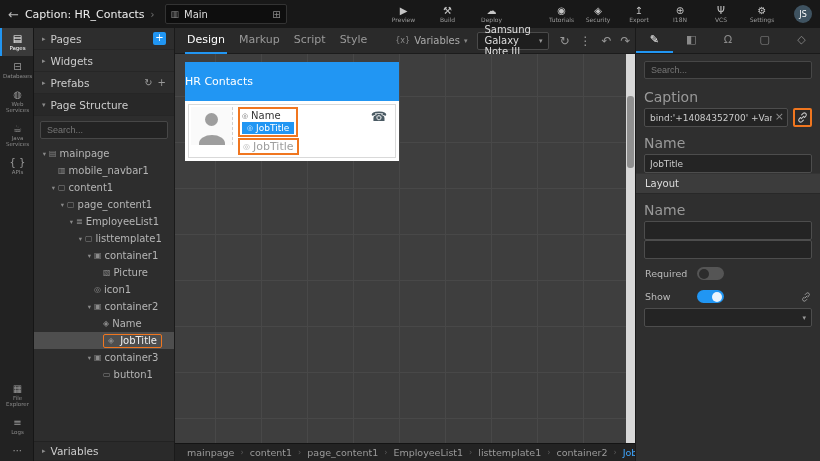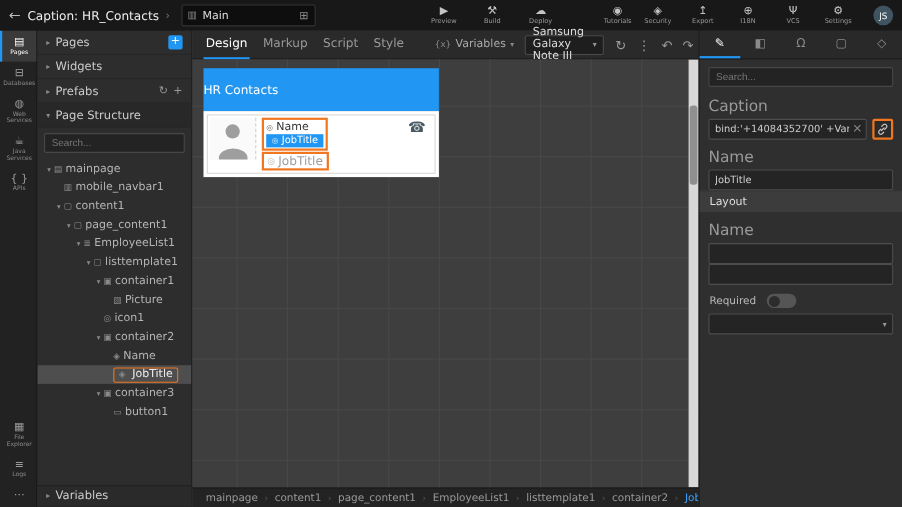--- a/index.html
+++ b/index.html
@@ -461,19 +461,32 @@
         <div class="rp-inwrap"><input class="rp-input" type="text" style=""></div>
       </div>
 
       <div class="rp-togrow">
         <span class="rp-toglabel">Required</span>
         <span class="toggle">
             <span class="knob"></span>
           </span>
       </div>
 
+      <div class="rp-togrow">
+        <span class="rp-toglabel">Show</span>
+        <span class="toggle on">
+            <span class="knob"></span>
+          </span>
+        <span class="row-end">
+          <svg class="link" width="10" height="10" viewBox="0 0 24 24" fill="none" stroke="#9a9a9a" stroke-width="2.4" stroke-linecap="round">
+            <path d="M9.5 14.5 L14.5 9.5"></path>
+            <path d="M8 12 l-3.2 3.2 a4.2 4.2 0 0 0 5.9 5.9 L13.9 17.9"></path>
+            <path d="M16 12 l3.2-3.2 a4.2 4.2 0 0 0 -5.9-5.9 L10.1 6.1"></path>
+          </svg>
+        </span>
+      </div>
       <div class="rp-select">
         <span class="sc">▾</span>
       </div>
     </aside>
 
   </div>
 </div>
 
 </body></html>

